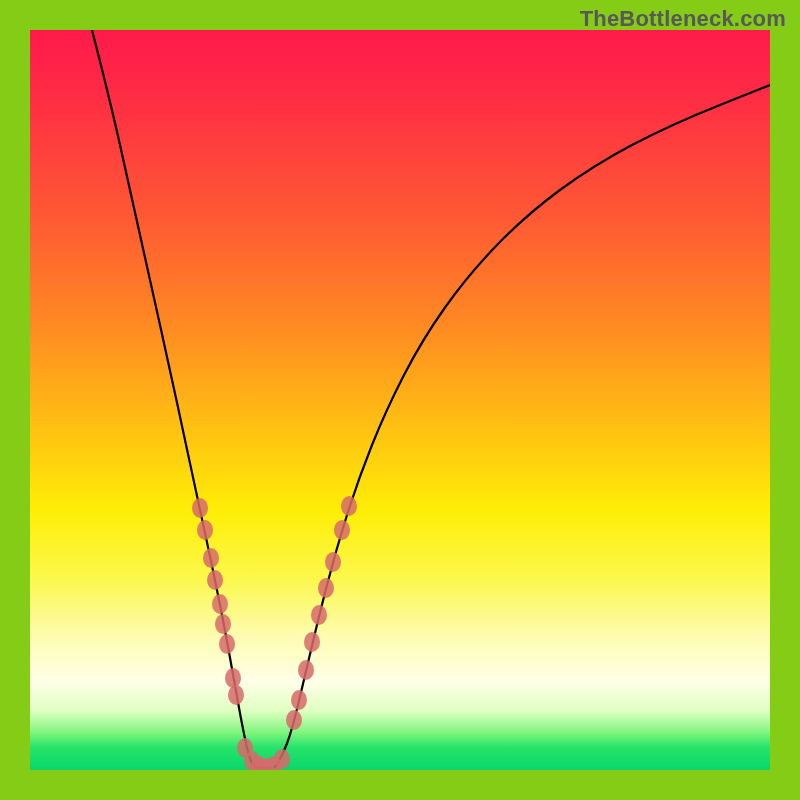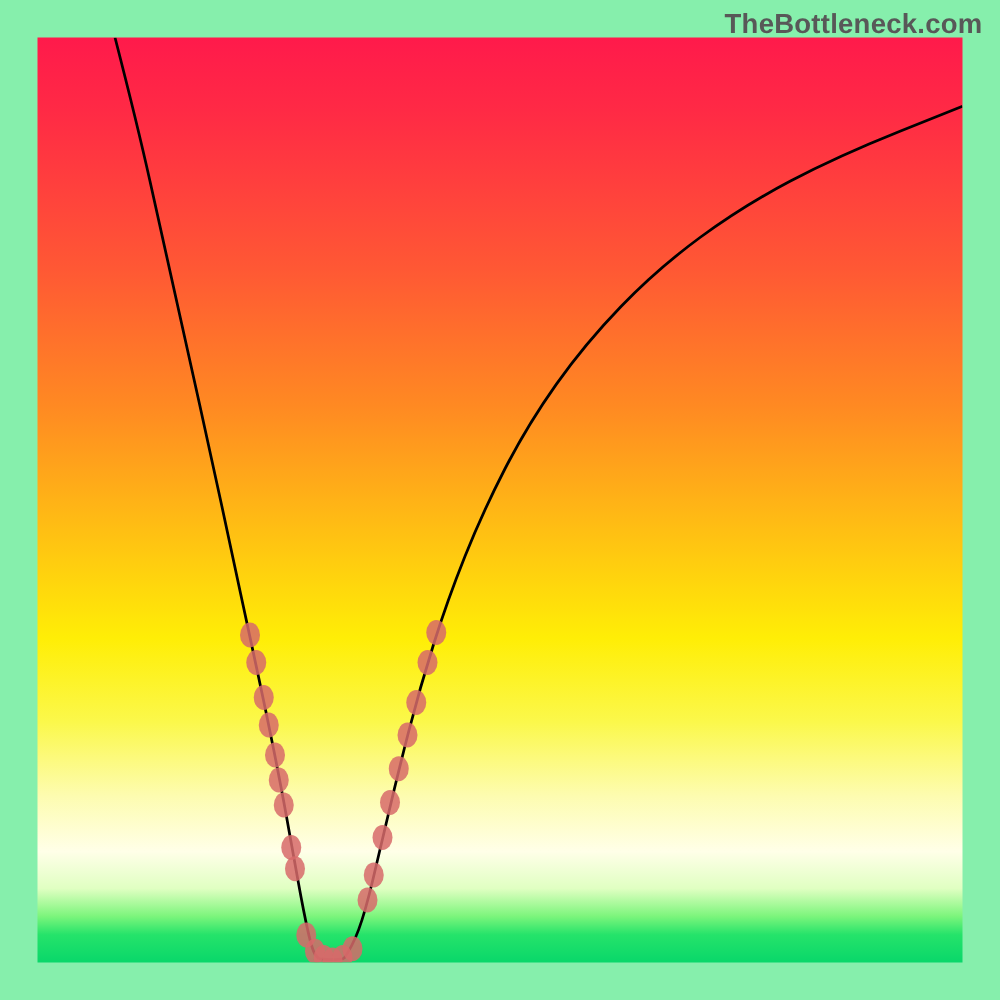--- a/index.html
+++ b/index.html
@@ -8,21 +8,21 @@
     width: 800px;
     height: 800px;
     overflow: hidden;
     background: #000;
     font-family: Arial, Helvetica, sans-serif;
   }
   .frame {
     position: relative;
     width: 800px;
     height: 800px;
-    background: #86efac;
+    background: #84cc16;
   }
   .plot {
     position: absolute;
     left: 30px;
     top: 30px;
     width: 740px;
     height: 740px;
     background: linear-gradient(
       to bottom,
       #ff1a4b 0%,

